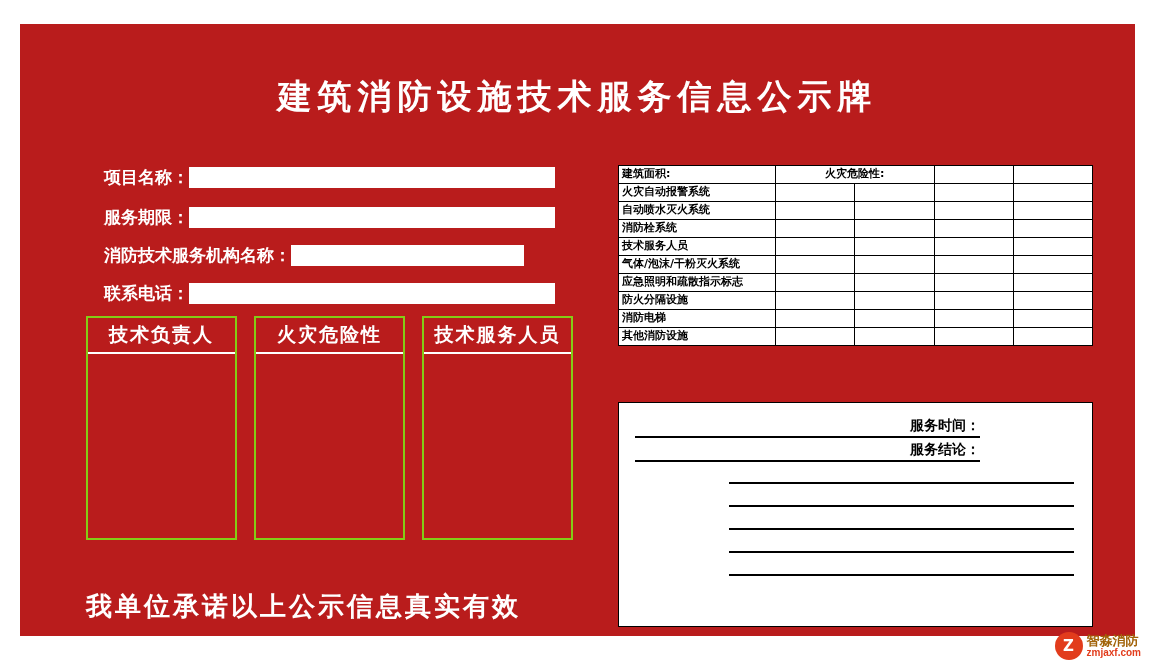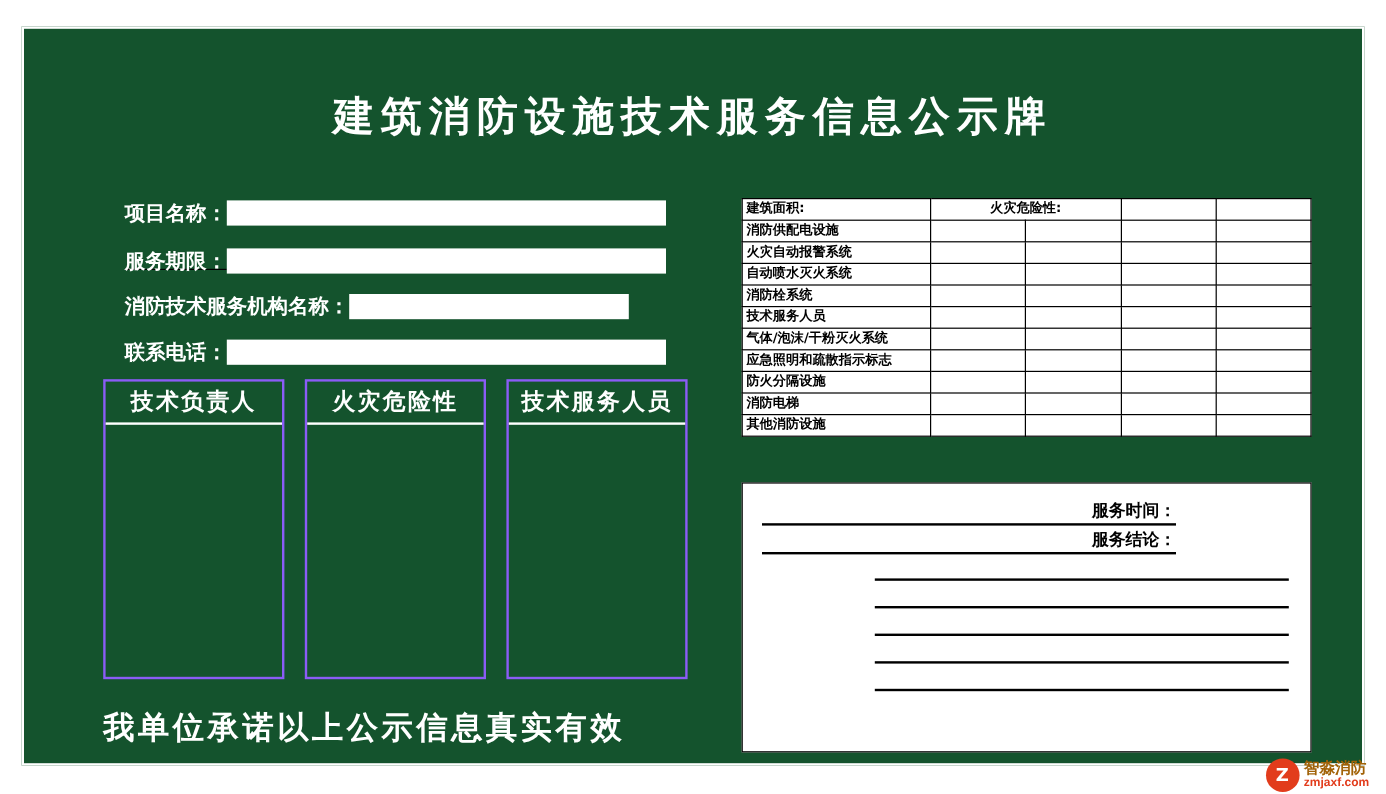--- a/index.html
+++ b/index.html
@@ -12,21 +12,21 @@
     height: 662px;
     font-family: "Liberation Sans", sans-serif;
     overflow: hidden;
   }
   #board {
     position: absolute;
     left: 18px;
     top: 22px;
     width: 1119px;
     height: 616px;
-    background: #14532d;
+    background: #b91c1c;
     border: 2px solid #ffffff;
     box-sizing: border-box;
   }
   #title {
     position: absolute;
     top: 50px;
     left: 0;
     width: 100%;
     text-align: center;
     color: #ffffff;
@@ -57,24 +57,24 @@
     outline: none;
     padding: 0 4px;
     box-sizing: border-box;
     font-size: 13px;
     font-family: "DejaVu Sans", "Liberation Sans", sans-serif;
   }
 
   
   .person-box {
     position: absolute;
-    border: 2px solid #8b5cf6;
+    border: 2px solid #84cc16;
     box-sizing: border-box;
     top: 292px;
-    height: 250px;
+    height: 224px;
   }
   .person-head {
     height: 34px;
     border-bottom: 2px solid #ffffff;
     color: #ffffff;
     font-size: 19px;
     font-weight: bold;
     display: flex;
     align-items: center;
     justify-content: center;
@@ -196,21 +196,21 @@
 
 <div id="board">
 
   <div id="title">建筑消防设施技术服务信息公示牌</div>
 
   <div class="form-row" style="left:84px; top:142px;">
     <span class="form-label">项目名称：</span>
     <input class="form-input" style="width: 366px;" value="">
   </div>
 
-  <div class="form-row" style="left:84px; top:182px;text-decoration:underline;">
+  <div class="form-row" style="left:84px; top:182px;">
     <span class="form-label">服务期限：</span>
     <input class="form-input" style="width: 366px;" value="">
   </div>
 
   <div class="form-row" style="left:84px; top:220px;">
     <span class="form-label">消防技术服务机构名称：</span>
     <input class="form-input" style="width: 233px;" value="">
   </div>
 
   <div class="form-row" style="left:84px; top:258px;">
@@ -234,27 +234,20 @@
   </div>
 
   <div id="promise">我单位承诺以上公示信息真实有效</div>
 
   <div id="table-wrap">
     <table class="chk">
       <tbody>
         <tr>
           <td class="name">建筑面积:</td>
           <td colspan="2" class="center">火灾危险性:</td>
-          <td></td>
-          <td></td>
-        </tr>
-        <tr>
-          <td class="name">消防供配电设施</td>
-          <td></td>
-          <td></td>
           <td></td>
           <td></td>
         </tr>
         <tr>
           <td class="name">火灾自动报警系统</td>
           <td></td>
           <td></td>
           <td></td>
           <td></td>
         </tr>

